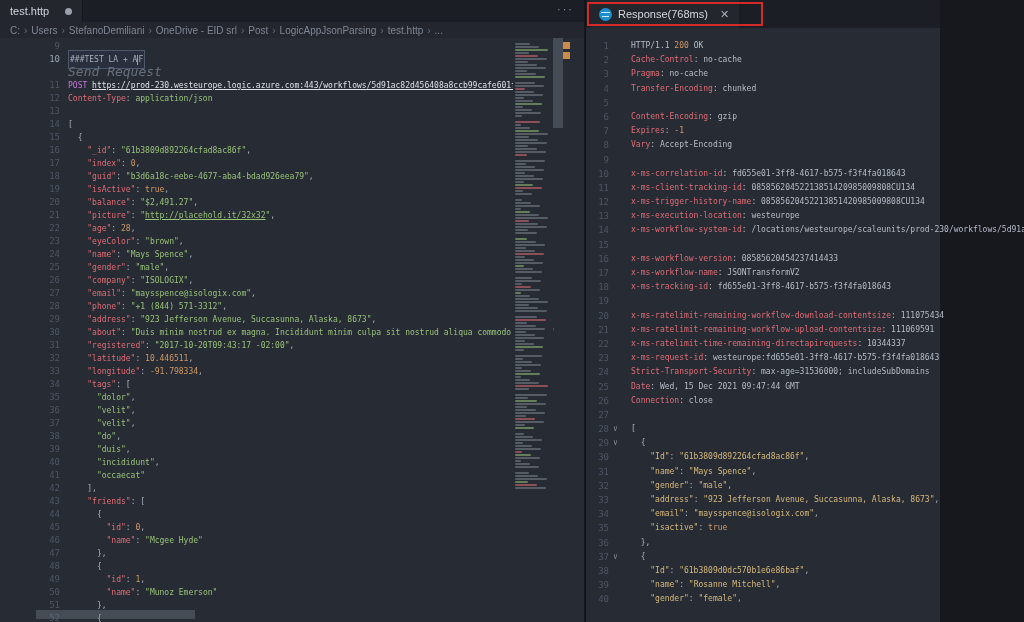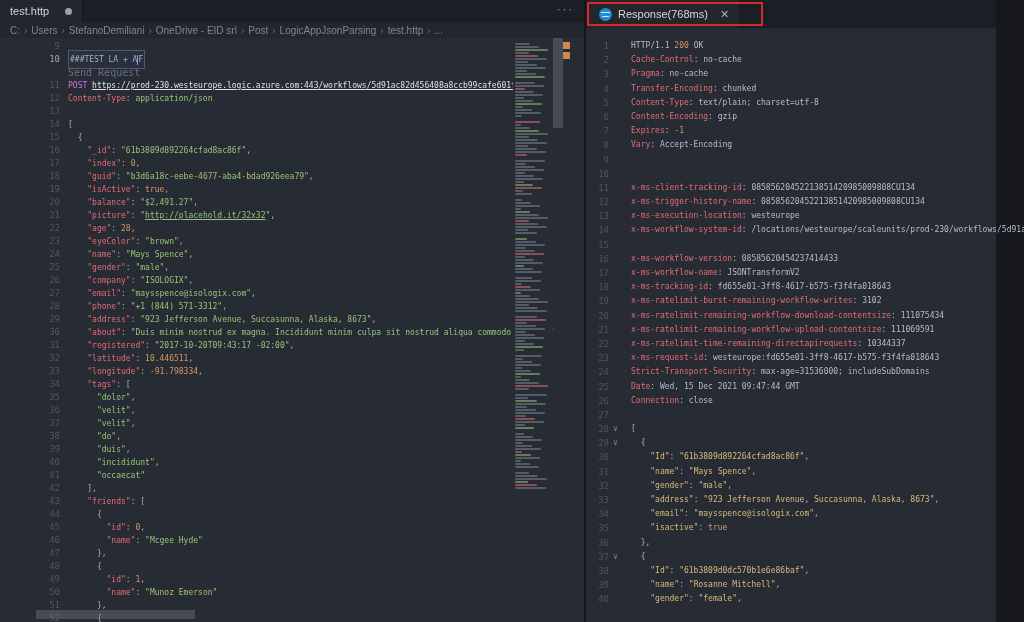--- a/index.html
+++ b/index.html
@@ -2,21 +2,21 @@
 <html><head>
 <meta charset="utf-8">
 <style>
   * { margin:0; padding:0; box-sizing:border-box; }
   html,body { width:1024px; height:622px; overflow:hidden; background:#16181e; }
   body { font-family:"Liberation Sans", sans-serif; position:relative; }
   .window { position:absolute; inset:0; }
 
   
   .left-group  { position:absolute; left:0; top:0; width:584px; height:622px; background:#272b33; }
-  .right-group { position:absolute; left:585px; top:0; width:411px; height:622px; background:#272b33; border-left:1px solid #101318; }
+  .right-group { position:absolute; left:585px; top:0; width:355px; height:622px; background:#272b33; border-left:1px solid #101318; }
 
   
   .tabbar { position:relative; height:22px; background:#1b1e25; display:flex; align-items:stretch; }
   .tab { display:flex; align-items:center; padding:0 10px; background:#23262d; color:#cfd4dc; font-size:11px; border-right:1px solid #15171d; cursor:pointer; }
   .mod-dot { width:7px; height:7px; border-radius:50%; background:#99a0ac; margin-left:16px; font-size:0; }
   .editor-actions { position:absolute; right:10px; top:3px; color:#8a93a1; font-size:11px; letter-spacing:2px; cursor:pointer; }
 
   .tabbar2 { position:relative; height:28px; background:#1b1e25; display:flex; align-items:stretch; }
   .tab2 { display:flex; align-items:center; gap:6px; padding:0 10px; margin-left:3px; background:#23262d; color:#d4d8df; font-size:11px; cursor:pointer; }
   .resp-icon { width:13px; height:13px; border-radius:50%; background:#1d8fd0; position:relative; overflow:hidden; }
@@ -37,21 +37,21 @@
   .row  { display:flex; height:13px; line-height:13px; align-items:center; }
   .row2 { display:flex; height:14.2px; line-height:14.2px; align-items:center; }
   .ln  { width:60px; flex:none; text-align:right; color:#4d5565; font-size:9px; font-family:"DejaVu Sans Mono", monospace; }
   .ln.active { color:#9aa2b1; }
   .ln2 { width:23px; flex:none; text-align:right; color:#4d5565; font-size:9px; font-family:"DejaVu Sans Mono", monospace; }
   .fold { width:13px; flex:none; text-align:center; color:#7d8592; font-size:8px; }
   .txt { margin-left:8px; white-space:pre; font-size:8px; flex:none; }
   .txt2 { margin-left:9px; white-space:pre; font-size:8px; flex:none; }
   .sg { white-space:pre; }
   .cmt { color:#a7aebc; }
-  .lens { color:#68707e; font-size:10px; }
+  .lens { color:#68707e; font-size:13px;font-style:italic; }
   .kw  { color:#c678dd; }
   .url { color:#dfe2e7; text-decoration:underline; }
   .hk  { color:#e06c75; }
   .hv  { color:#b6bdc9; }
   .key { color:#e06c75; }
   .str { color:#98c379; }
   .strl{ color:#98c379; text-decoration:underline; }
   .num { color:#d19a66; }
   .pun { color:#abb2bf; }
   .tan { color:#d7ba7d; }
@@ -467,21 +467,20 @@
             <span class="txt2"><span class="sg hk">Pragma</span><span class="sg hv">: no-cache</span></span>
           </div>
           <div class="row2">
             <span class="ln2">4</span>
             <span class="fold"></span>
             <span class="txt2"><span class="sg hk">Transfer-Encoding</span><span class="sg hv">: chunked</span></span>
           </div>
           <div class="row2">
             <span class="ln2">5</span>
             <span class="fold"></span>
-            <span class="txt2"><span class="sg hk">Content-Type</span><span class="sg hv">: text/plain; charset=utf-8</span></span>
           </div>
           <div class="row2">
             <span class="ln2">6</span>
             <span class="fold"></span>
             <span class="txt2"><span class="sg hk">Content-Encoding</span><span class="sg hv">: gzip</span></span>
           </div>
           <div class="row2">
             <span class="ln2">7</span>
             <span class="fold"></span>
             <span class="txt2"><span class="sg hk">Expires</span><span class="sg hv">: </span><span class="sg num">-1</span></span>
@@ -491,20 +490,21 @@
             <span class="fold"></span>
             <span class="txt2"><span class="sg hk">Vary</span><span class="sg hv">: Accept-Encoding</span></span>
           </div>
           <div class="row2">
             <span class="ln2">9</span>
             <span class="fold"></span>
           </div>
           <div class="row2">
             <span class="ln2">10</span>
             <span class="fold"></span>
+            <span class="txt2"><span class="sg hk">x-ms-correlation-id</span><span class="sg hv">: fd655e01-3ff8-4617-b575-f3f4fa018643</span></span>
           </div>
           <div class="row2">
             <span class="ln2">11</span>
             <span class="fold"></span>
             <span class="txt2"><span class="sg hk">x-ms-client-tracking-id</span><span class="sg hv">: 08585620452213851420985009808CU134</span></span>
           </div>
           <div class="row2">
             <span class="ln2">12</span>
             <span class="fold"></span>
             <span class="txt2"><span class="sg hk">x-ms-trigger-history-name</span><span class="sg hv">: 08585620452213851420985009808CU134</span></span>
@@ -534,21 +534,20 @@
             <span class="txt2"><span class="sg hk">x-ms-workflow-name</span><span class="sg hv">: JSONTransformV2</span></span>
           </div>
           <div class="row2">
             <span class="ln2">18</span>
             <span class="fold"></span>
             <span class="txt2"><span class="sg hk">x-ms-tracking-id</span><span class="sg hv">: fd655e01-3ff8-4617-b575-f3f4fa018643</span></span>
           </div>
           <div class="row2">
             <span class="ln2">19</span>
             <span class="fold"></span>
-            <span class="txt2"><span class="sg hk">x-ms-ratelimit-burst-remaining-workflow-writes</span><span class="sg hv">: 3102</span></span>
           </div>
           <div class="row2">
             <span class="ln2">20</span>
             <span class="fold"></span>
             <span class="txt2"><span class="sg hk">x-ms-ratelimit-remaining-workflow-download-contentsize</span><span class="sg hv">: 111075434</span></span>
           </div>
           <div class="row2">
             <span class="ln2">21</span>
             <span class="fold"></span>
             <span class="txt2"><span class="sg hk">x-ms-ratelimit-remaining-workflow-upload-contentsize</span><span class="sg hv">: 111069591</span></span>

